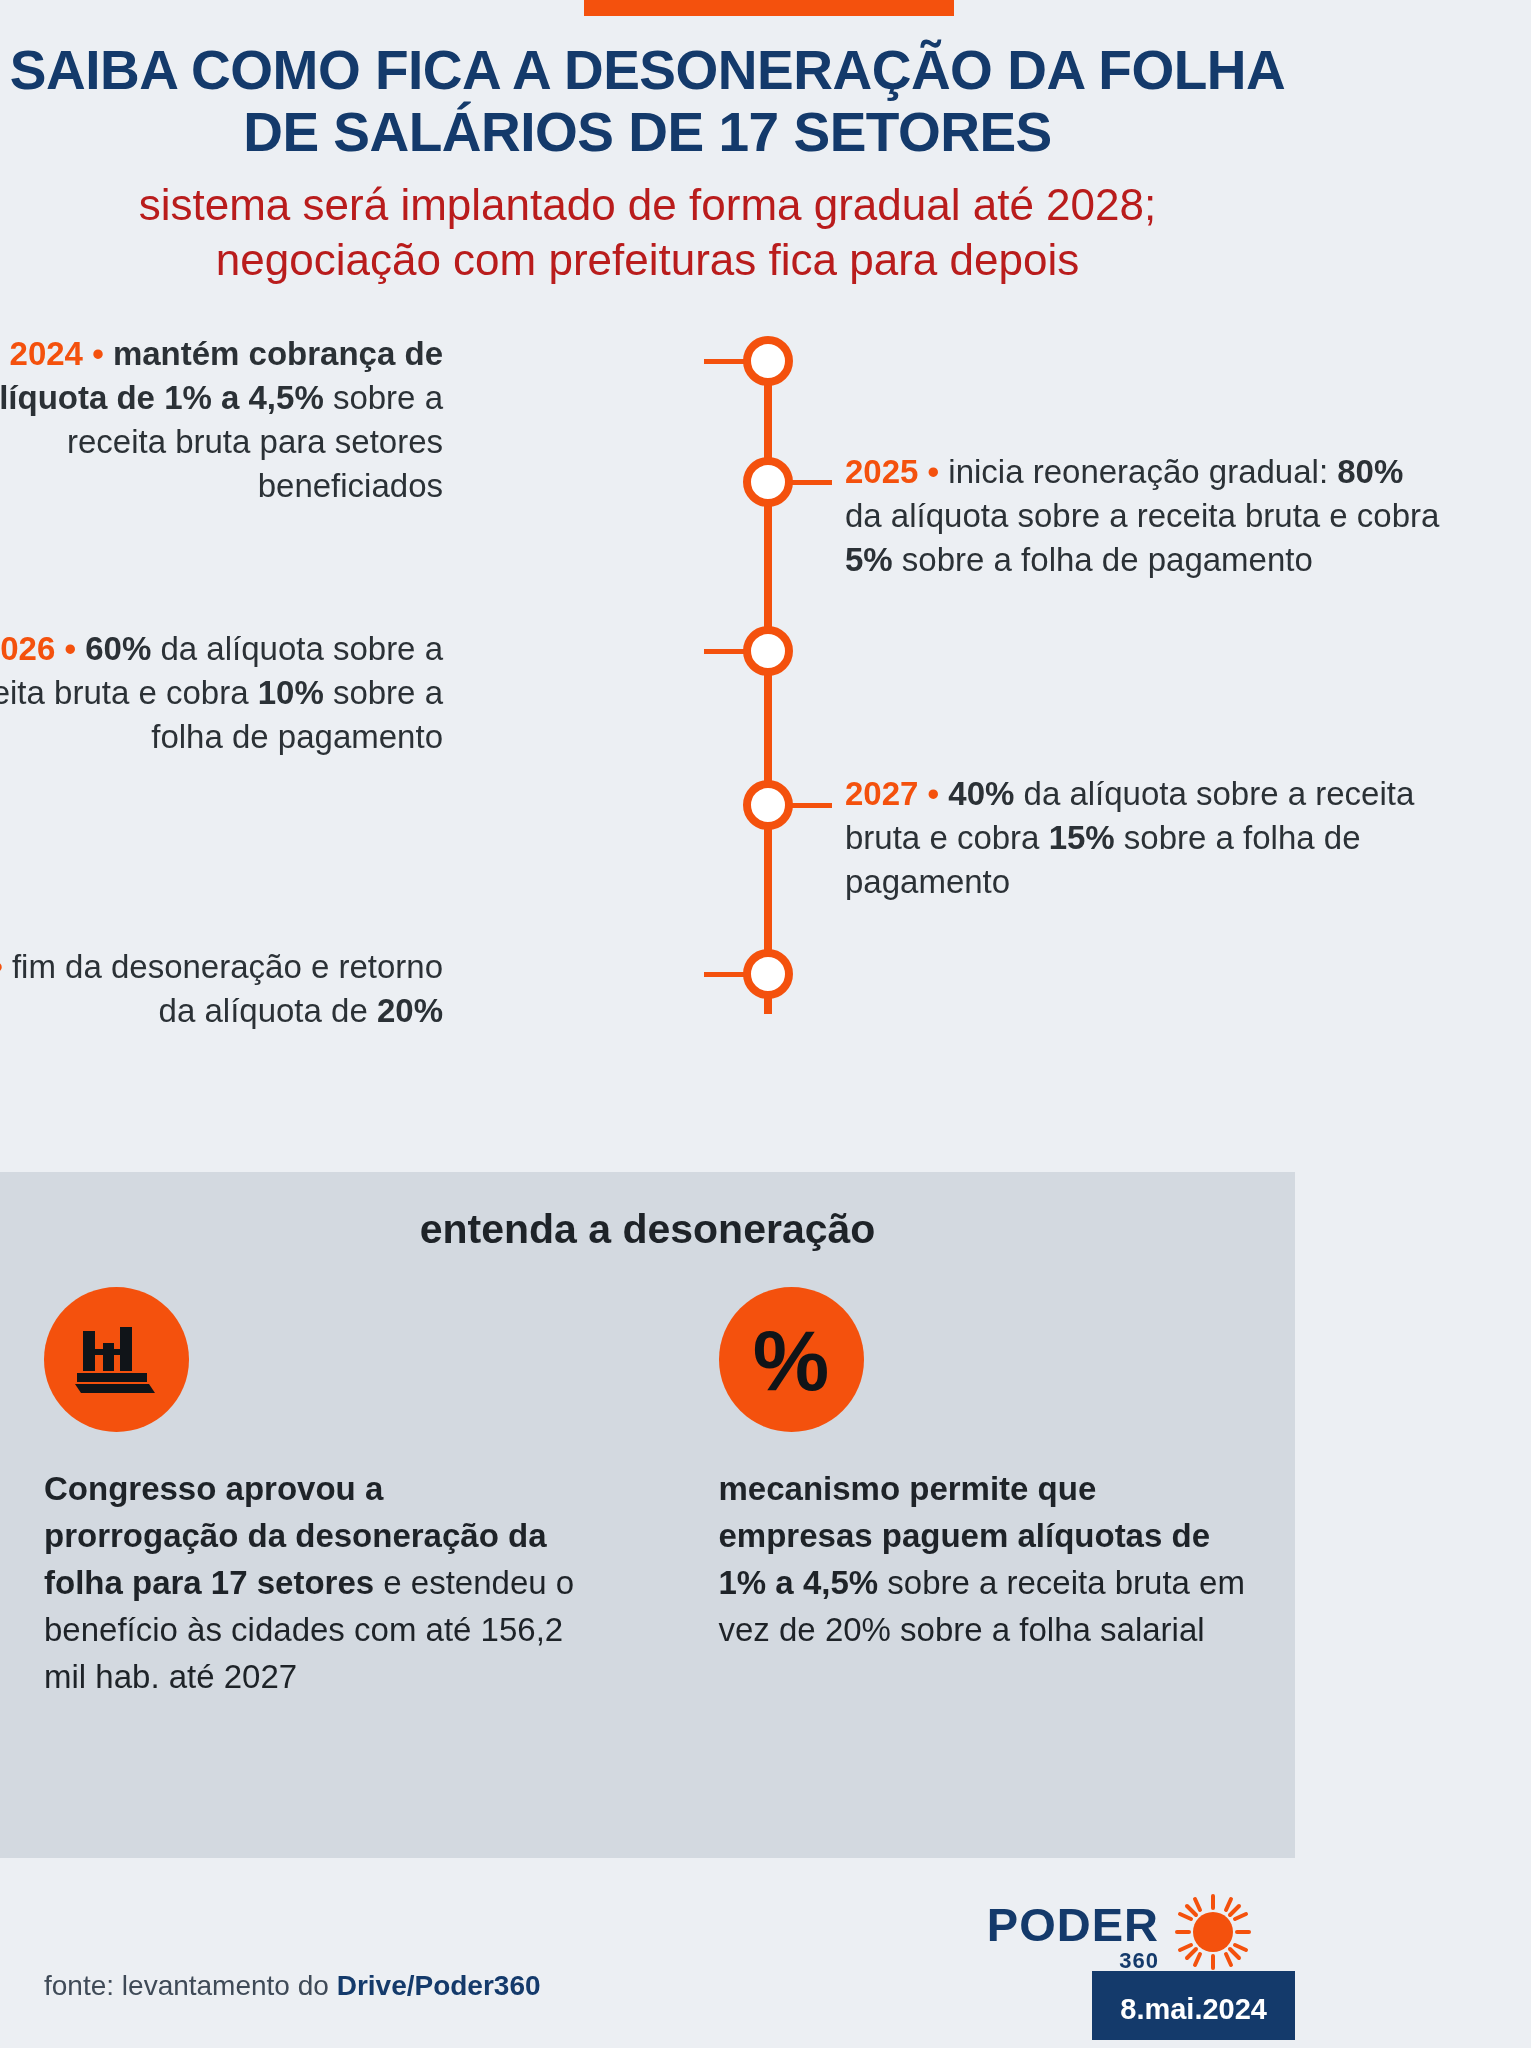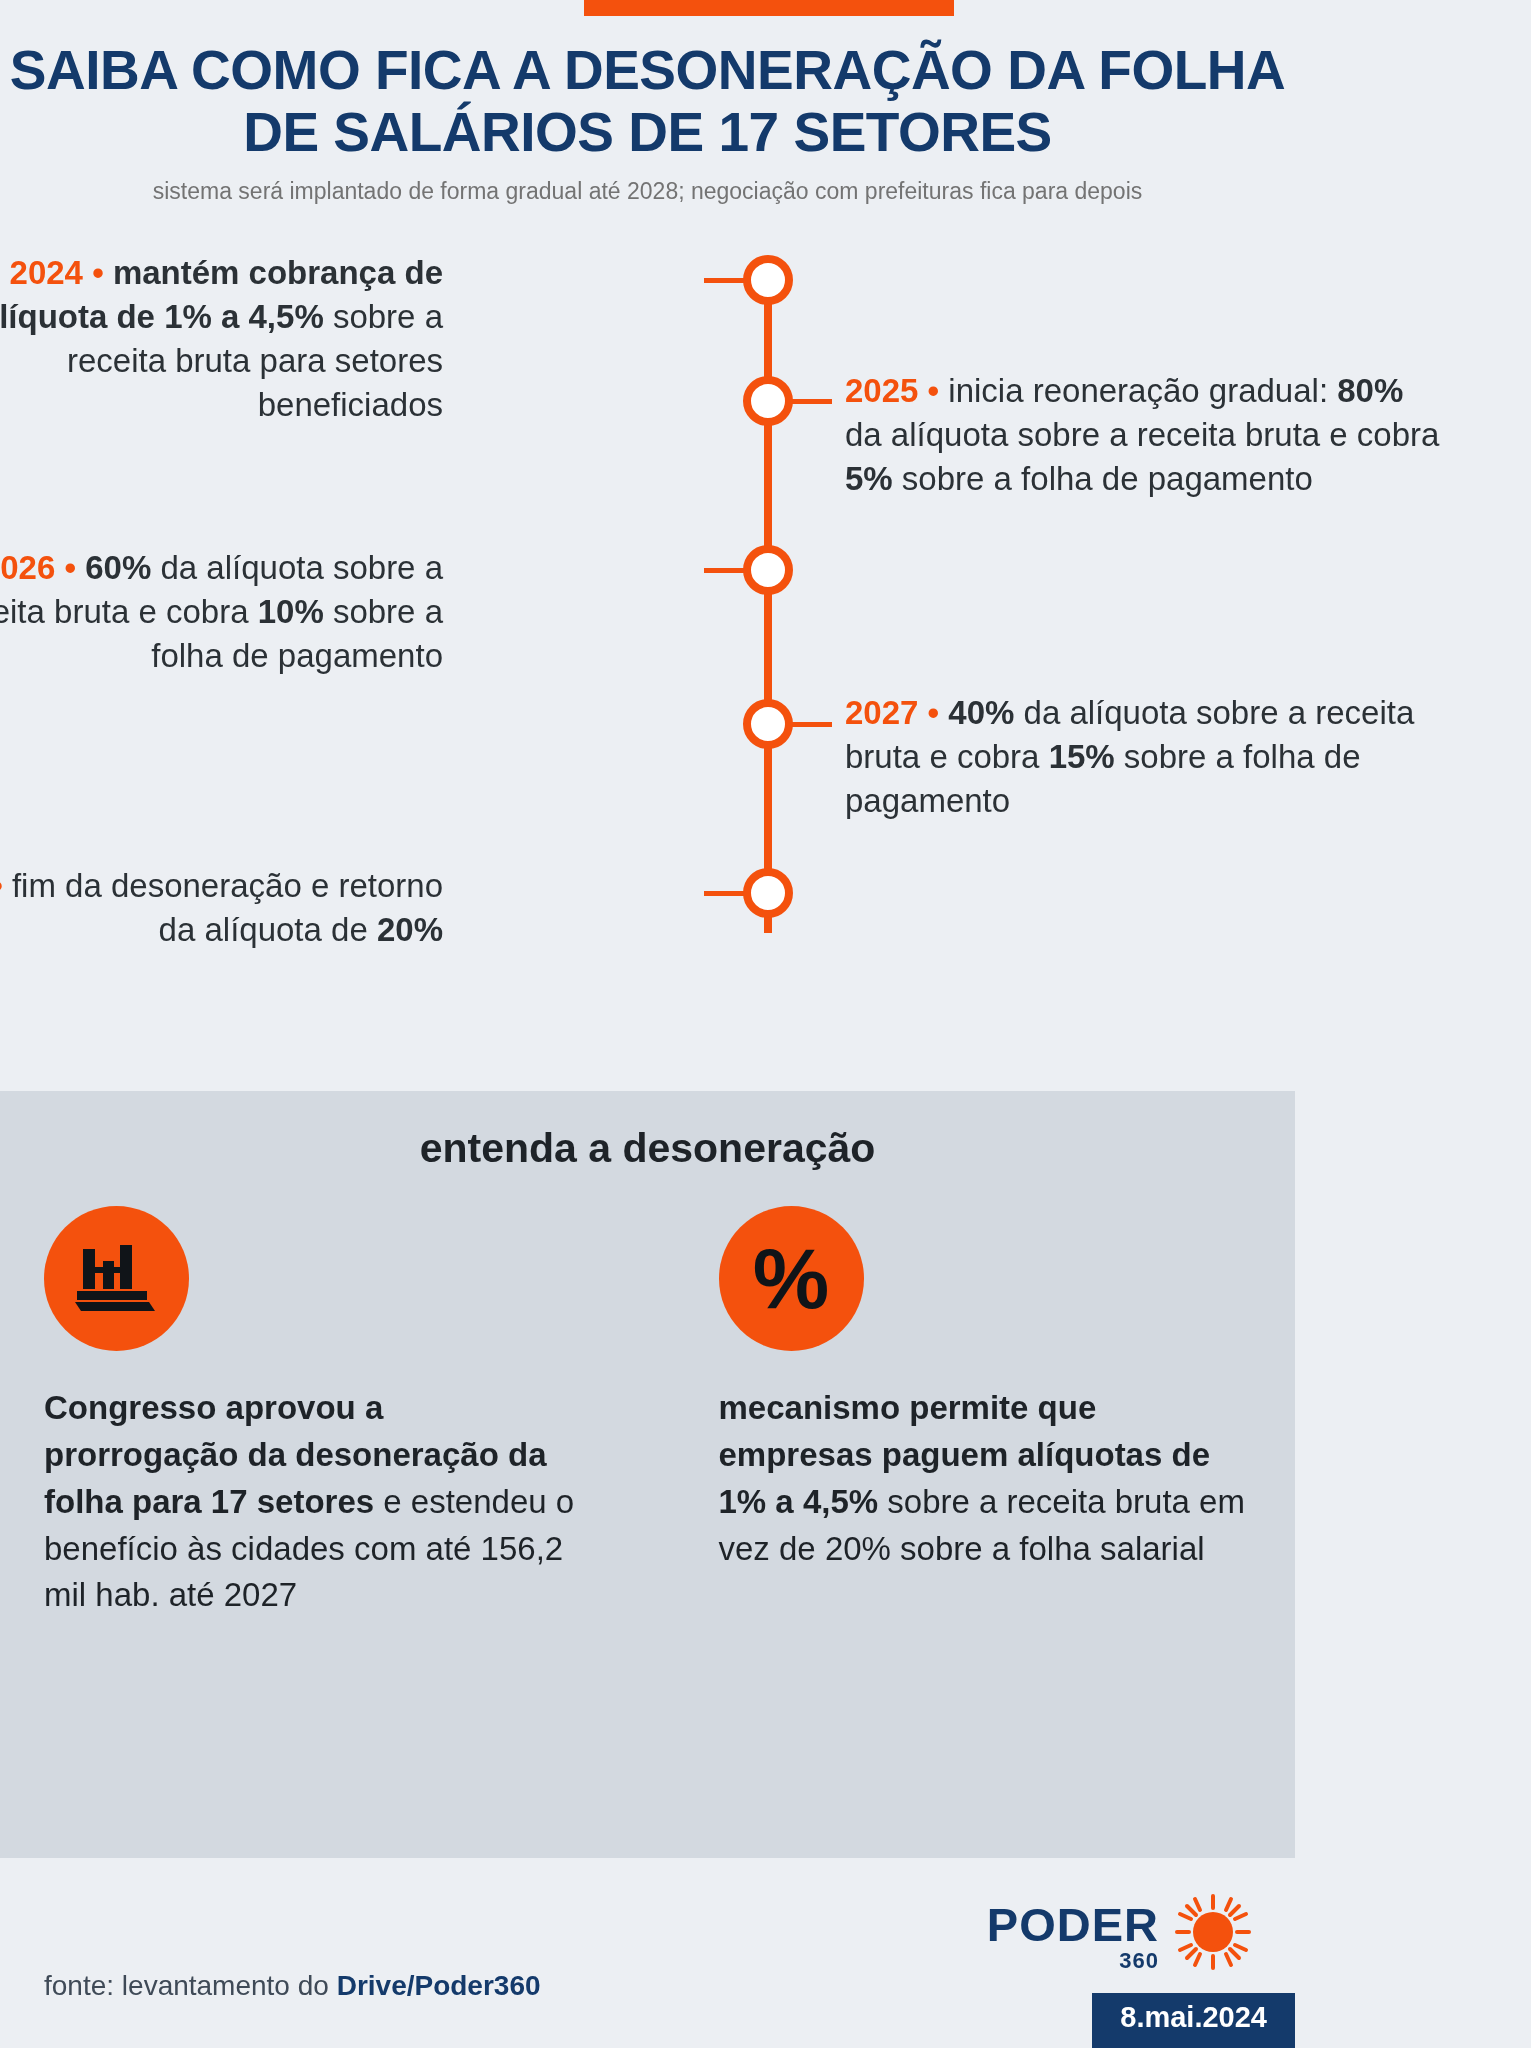--- a/index.html
+++ b/index.html
@@ -43,22 +43,22 @@
     color: #143a6b;
     font-size: 55px;
     line-height: 1.12;
     font-weight: 700;
     letter-spacing: -0.5px;
     text-transform: uppercase;
   }
   .header .subtitle {
     margin: 14px auto 0;
     max-width: 1080px;
-    color: #737373;
-    font-size: 23px;
+    color: #b91c1c;
+    font-size: 44px;
     line-height: 1.25;
     font-weight: 400;
   }
 
   
   .timeline-wrap {
     position: relative;
     flex: 0 0 auto;
     height: 840px;
     margin-top: 45px;
@@ -190,26 +190,26 @@
   .brand-text .n360 {
     font-size: 22px;
     font-weight: 700;
     color: #143a6b;
     letter-spacing: 1px;
     margin-top: 2px;
   }
   .date-badge {
     position: absolute;
     right: 0;
-    bottom: 0;
+    bottom: 8px;
     background: #143a6b;
     color: #ffffff;
     font-size: 29px;
     font-weight: 700;
-    padding: 8px 28px 14px 28px;
+    padding: 22px 28px 14px 28px;
   }
 </style>
 </head>
 <body>
 
 <div class="page">
 
   <div class="top-accent"></div>
 
   <div class="header">

